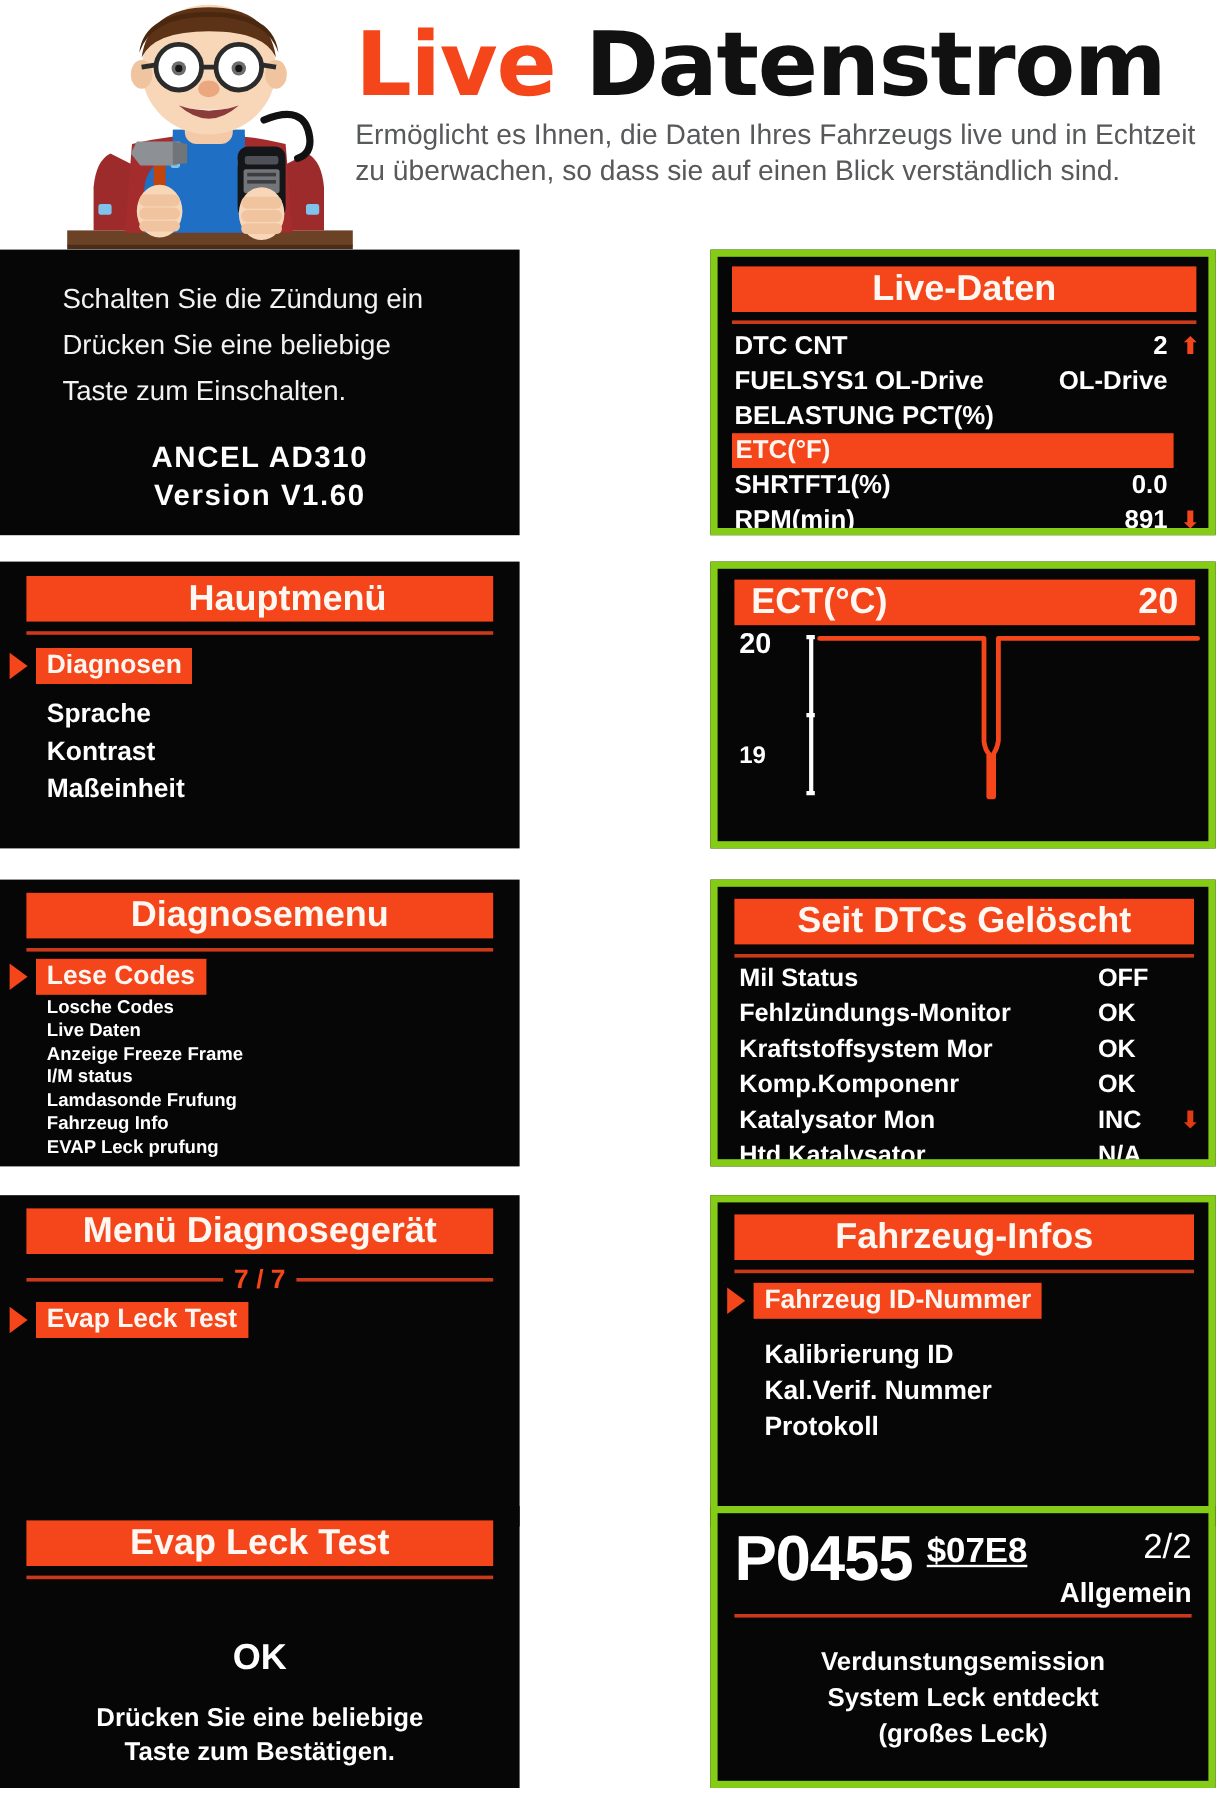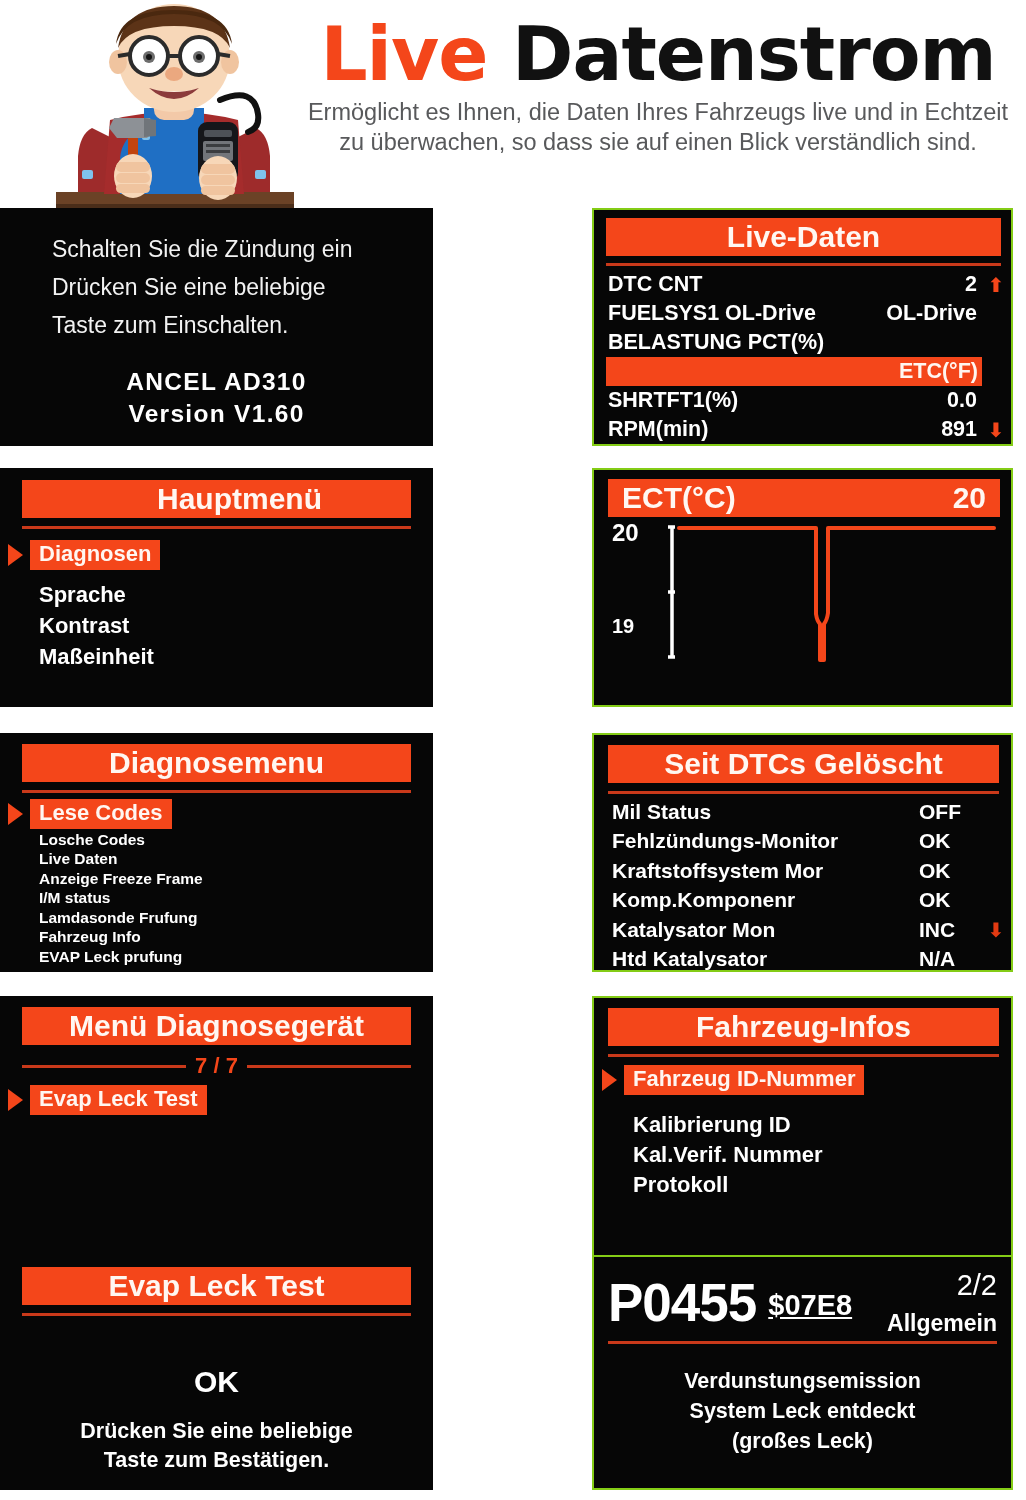--- a/index.html
+++ b/index.html
@@ -4,21 +4,21 @@
 <style>
   html,body{margin:0;padding:0;}
   body{
     width:1026px;height:1500px;
     background:#ffffff;
     font-family:"Liberation Sans","DejaVu Sans",sans-serif;
     overflow:hidden;
     position:relative;
   }
   
-  .header{position:absolute;left:0;top:0;width:1003px;height:208px;text-align:center;}
+  .header{position:absolute;left:0;top:0;width:1003px;height:208px;}
   .mechanic{position:absolute;left:48px;top:0px;width:252px;height:208px;}
   .title-wrap{position:absolute;left:296px;top:18px;width:724px;}
   .main-title{
     font-size:74px;font-weight:bold;line-height:0.98;
     letter-spacing:-1px;white-space:nowrap;
     font-family:"DejaVu Sans","Liberation Sans",sans-serif;
   }
   .t-live{color:#F4461A;}
   .t-rest{color:#111111;}
   .subtitle{
@@ -26,21 +26,21 @@
     color:#58595b;font-weight:400;
     font-family:"Liberation Sans",sans-serif;
   }
   
   .screen{
     position:absolute;background:#060606;
     box-sizing:border-box;
     color:#ffffff;
     overflow:hidden;
   }
-  .screen.right{border:2px solid #84cc16;}
+  .screen.right{border:6px solid #84cc16;}
   .col-l{left:0px;width:433px;}
   .col-r{left:592px;width:421px;}
   .row1{top:208px;height:238px;}
   .row2{top:468px;height:239px;}
   .row3{top:733px;height:239px;}
   .row4{top:996px;height:276px;}
   .row5{top:1255px;height:235px;}
 
   
   .bar{
@@ -200,21 +200,21 @@
   <div class="ld-row">
     <div class="ld-name">FUELSYS1 OL-Drive</div>
     <div class="ld-val">OL-Drive</div>
     <div class="ld-arrowcol"></div>
   </div>
   <div class="ld-row">
     <div class="ld-name">BELASTUNG PCT(%)</div>
     <div class="ld-val"></div>
     <div class="ld-arrowcol"></div>
   </div>
-  <div class="ld-row sel" style="margin:0 29px 0 12px;text-align:right;">
+  <div class="ld-row sel" style="margin:0 29px 0 12px;">
     <div class="ld-name" style="padding-left:3px;">ETC(°F)</div>
     <div class="ld-val"></div>
   </div>
   <div class="ld-row">
     <div class="ld-name">SHRTFT1(%)</div>
     <div class="ld-val">0.0</div>
     <div class="ld-arrowcol"></div>
   </div>
   <div class="ld-row">
     <div class="ld-name">RPM(min)</div>
@@ -377,21 +377,21 @@
 <div class="screen col-l row5">
   <div class="bar bar-lg" style="margin:12px 22px 0 22px;">Evap Leck Test</div>
   <div class="rule" style="margin:8px 22px 0 22px;"></div>
 
   <div class="ok-big" style="margin-top:49px;">OK</div>
   <div class="ok-sub" style="margin-top:18px;">Drücken Sie eine beliebige</div>
   <div class="ok-sub">Taste zum Bestätigen.</div>
 </div>
 
 <div class="screen col-r row5 right">
-  <div style="display:flex;align-items:center;padding:12px 14px 0 14px;">
+  <div style="display:flex;align-items:flex-start;padding:12px 14px 0 14px;">
     <div class="dtc-code">P0455</div>
     <div class="dtc-hex" style="padding:4px 0 0 12px;">$07E8</div>
     <div style="margin-left:auto;">
       <div class="dtc-page">2/2</div>
       <div class="dtc-gen" style="margin-top:8px;">Allgemein</div>
     </div>
   </div>
   <div class="dtc-rule"></div>
   <div style="margin-top:22px;">
     <div class="dtc-desc">Verdunstungsemission</div>

